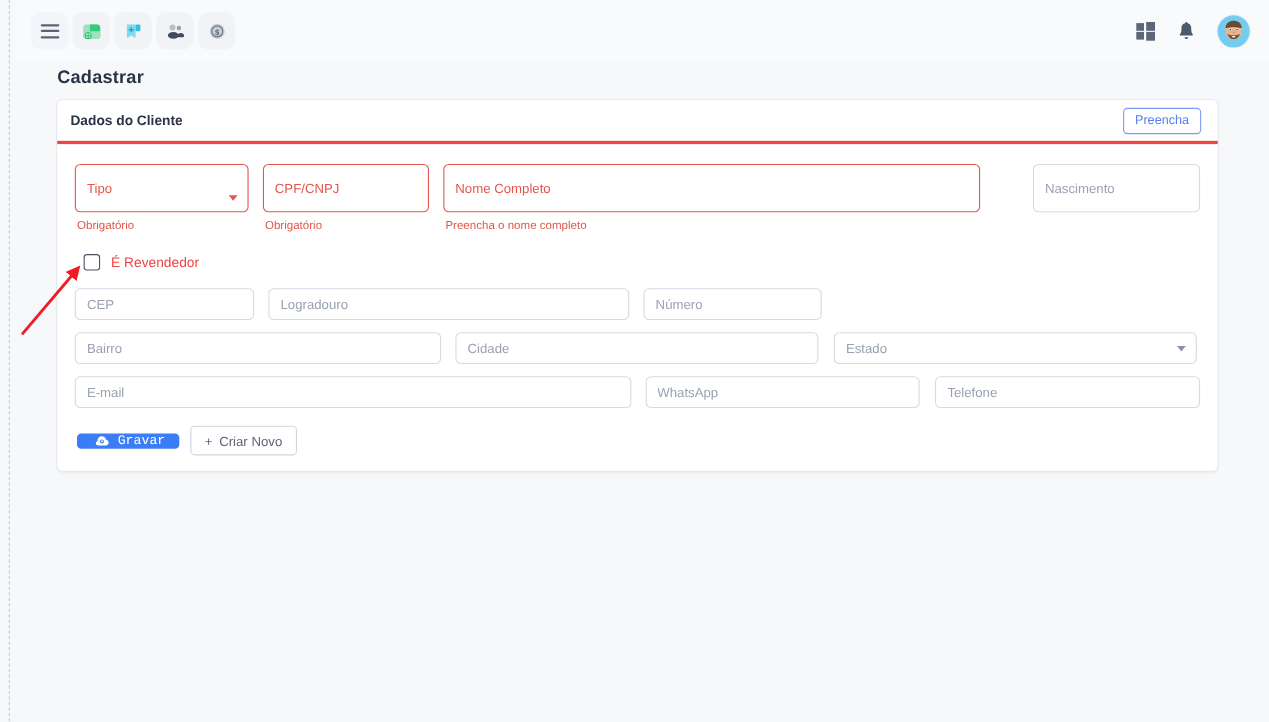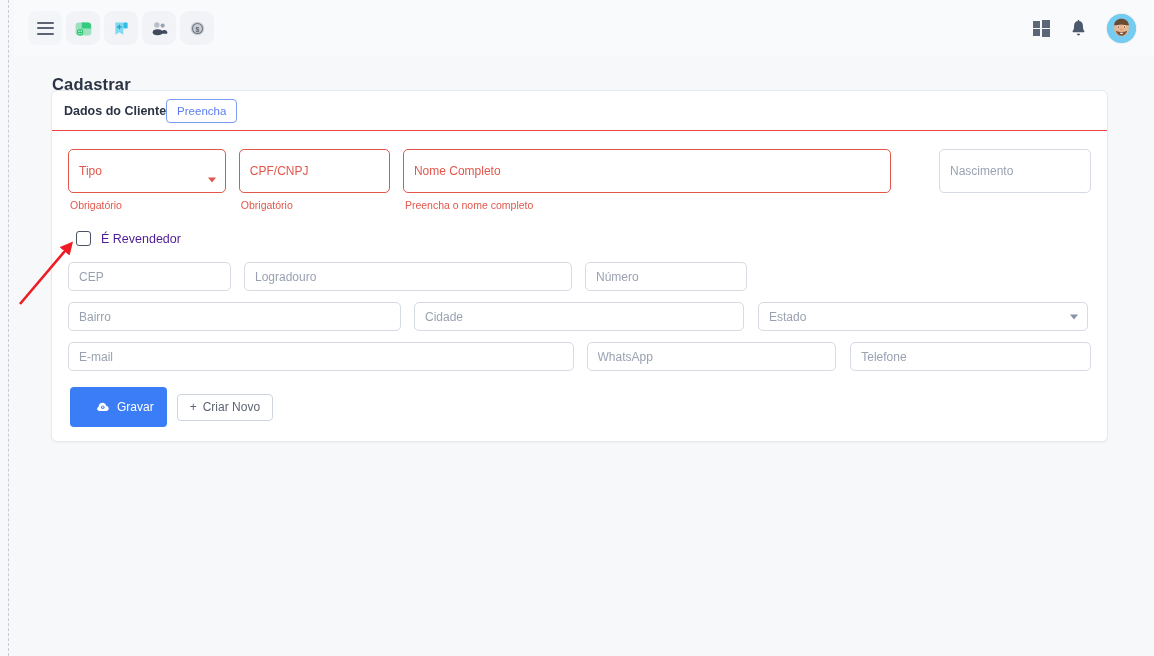--- a/index.html
+++ b/index.html
@@ -68,40 +68,40 @@
     background: #6ec8ef;
     display: flex; align-items: center; justify-content: center;
     overflow: hidden;
     cursor: pointer;
     box-shadow: 0 0 0 1px rgba(0,0,0,.05);
   }
 
   
   .page-title {
     position: absolute;
-    left: 52px; top: 75px;
+    left: 52px; top: 61px;
     font-size: 16.5px;
     font-weight: bold;
     color: #2b3445;
     letter-spacing: .2px;
   }
 
   .card {
     position: absolute;
     left: 51px; top: 90px;
     width: 1057px;
     background: #ffffff;
     border: 1px solid #e6e9ee;
     border-radius: 6px;
     box-shadow: 0 1px 2px rgba(16,24,40,.04);
   }
   .card-head {
     height: 40px;
-    border-bottom: 1px solid #ef4444;
-    display: flex; align-items: center; justify-content: flex-start;
+    border-bottom: 3px solid #ef4444;
+    display: flex; align-items: center; justify-content: space-between;
     padding: 0 15px 0 12px;
   }
   .card-head h2 {
     margin: 0;
     font-size: 12.5px;
     font-weight: bold;
     color: #2b3445;
   }
   .btn-outline-blue {
     border: 1px solid #7b9bf5;
@@ -164,35 +164,35 @@
     border: 1.6px solid #4c5costume;
     border: 1.6px solid #4a5160;
     border-radius: 3px;
     background: #fff;
     cursor: pointer;
     display: inline-block;
   }
   .check-label {
     margin-left: 10px;
     font-size: 12.5px;
-    color: #4c1d95;
+    color: #ef4444;
   }
 
   .btn-row { display: flex; align-items: center; gap: 10px; margin-top: 16px; padding-left: 2px; }
   .btn-primary {
     background: #3b7df6;
     border: none;
     color: #fff;
     font-size: 12px;
     border-radius: 4px;
-    height: 40px;
-    padding: 0 13px 0 26px;
+    height: 14px;
+    padding: 0 13px 0 16px;
     display: flex; align-items: center; gap: 7px;
     cursor: pointer;
-    font-family: Liberation Sans, sans-serif;
+    font-family: Liberation Mono, monospace;
   }
   .btn-ghost {
     background: #fff;
     border: 1px solid #cfd5de;
     color: #5d6574;
     font-size: 12px;
     border-radius: 4px;
     height: 27px;
     padding: 0 12px;
     display: flex; align-items: center; gap: 6px;

